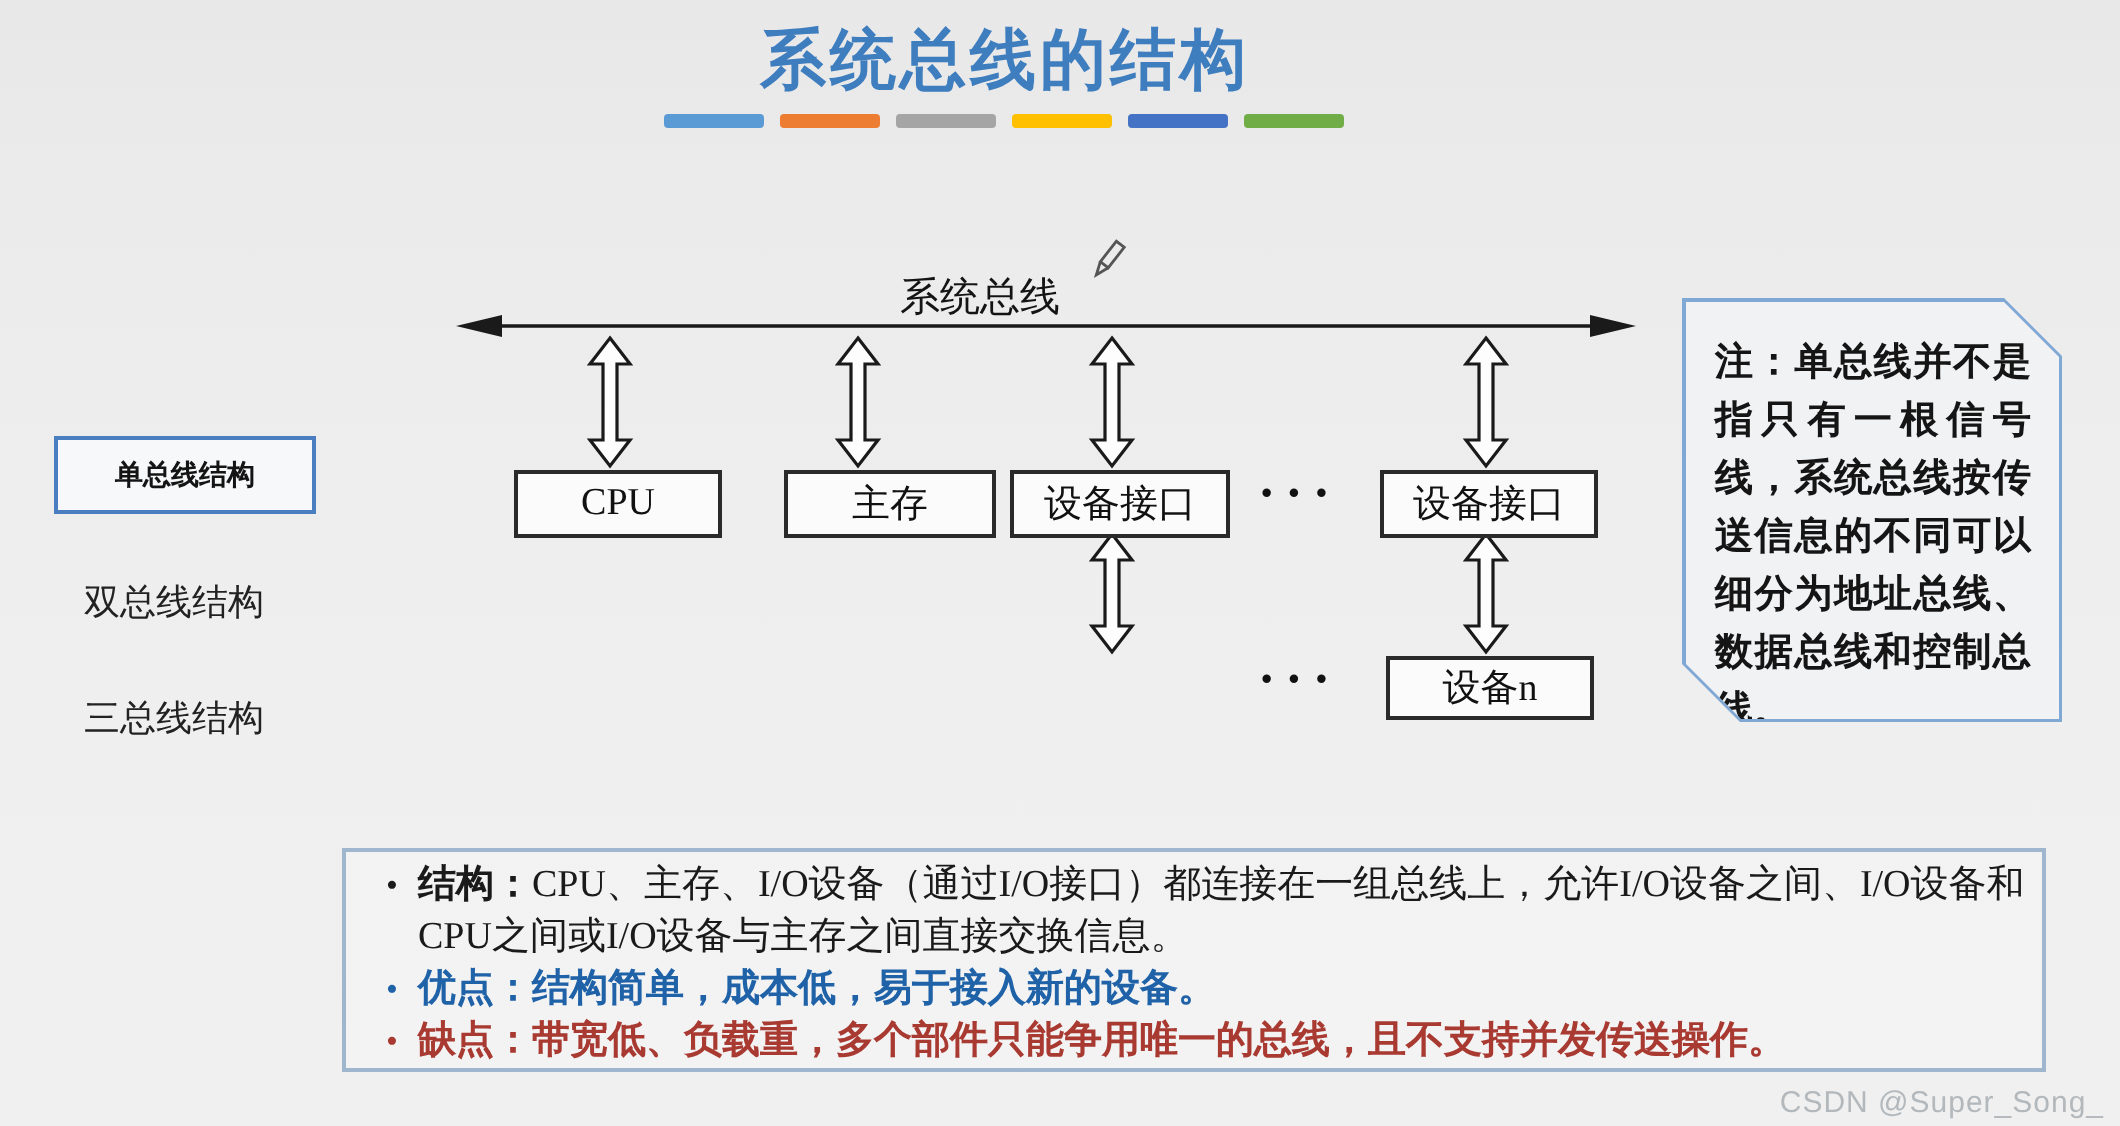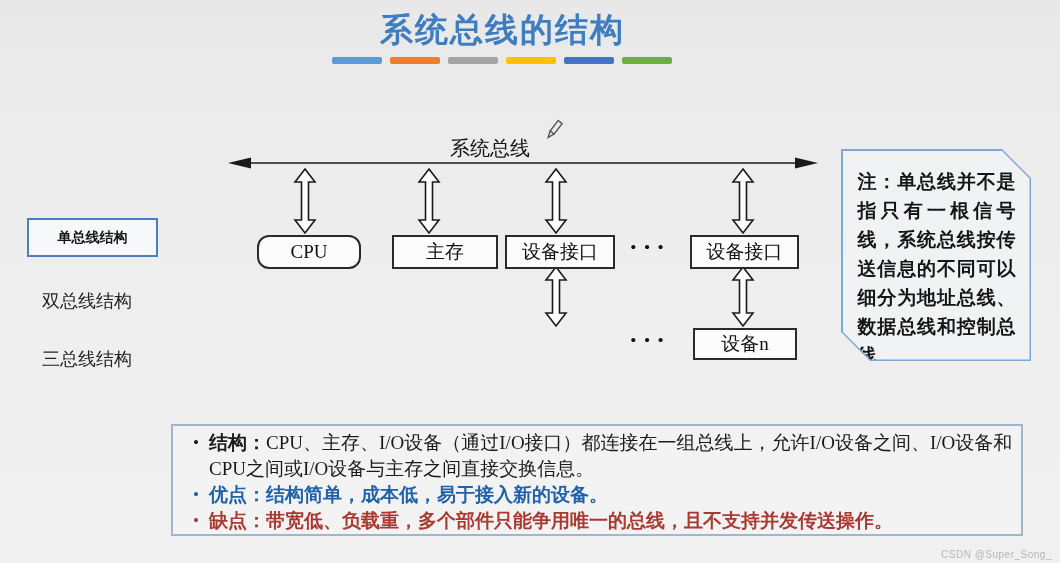--- a/index.html
+++ b/index.html
@@ -50,21 +50,21 @@
     position:absolute;left:171px;top:424px;width:852px;height:112px;box-sizing:border-box;
     border:2px solid #9fb6ce;background:rgba(248,249,250,.35);
     font-family:"Liberation Serif",serif;font-size:19px;line-height:26px;padding:4px 8px 0 10px;
   }
   .b-row{display:flex;}
   .b-dot{width:26px;flex:0 0 26px;text-align:center;font-size:17px;line-height:26px;}
   .b-text{flex:1;}
   .b-label{font-weight:bold;margin-top:40px;}
   .b-row.strong .b-body{font-weight:bold;}
   
-  .watermark{position:absolute;right:8px;bottom:3px;font-size:10px;color:#b3b8bc;letter-spacing:.5px;}
+  .watermark{position:absolute;right:8px;bottom:3px;font-size:15px;color:#b3b8bc;letter-spacing:.5px;}
 </style>
 </head>
 <body>
 
 <div class="title">系统总线的结构</div>
 <div class="bars">
   <div class="bar" style="background: rgb(91, 155, 213);"></div>
   <div class="bar" style="background: rgb(237, 125, 49);"></div>
   <div class="bar" style="background: rgb(165, 165, 165);"></div>
   <div class="bar" style="background: rgb(255, 192, 0);"></div>
@@ -90,21 +90,21 @@
     </svg>
   <div class="bus-label">系统总线</div>
   <span class="pencil">
     <svg width="26" height="32" viewBox="0 0 26 32">
       <g fill="none" stroke="#555" stroke-width="1.4" transform="rotate(38 13 16)">
         <path d="M10.5 6 L15.5 6 L15.5 19 L10.5 19 Z"></path>
         <path d="M10.5 19 L13 25.5 L15.5 19"></path>
       </g>
     </svg>
   </span>
-  <div class="dbox" style="left:32px;top:115px;width:100px;height:30px;border-radius:12px;">CPU</div>
+  <div class="dbox" style="left:32px;top:115px;width:100px;height:30px;">CPU</div>
   <div class="dbox" style="left:167px;top:115px;width:102px;height:30px;">主存</div>
   <div class="dbox" style="left:280px;top:115px;width:106px;height:30px;">设备接口</div>
   <div class="dbox" style="left:465px;top:115px;width:105px;height:30px;">设备接口</div>
   <div class="dots" style="left:404px;top:112px;">···</div>
   <div class="dbox" style="left:468px;top:208px;width:100px;height:28px;">设备n</div>
   <div class="dots" style="left:404px;top:205px;">···</div>
 </div>
 
 <div class="note-outer" style="background: rgb(127, 168, 212);">
   <div class="note-inner">注：单总线并不是指只有一根信号线，系统总线按传送信息的不同可以细分为地址总线、数据总线和控制总线。</div>

